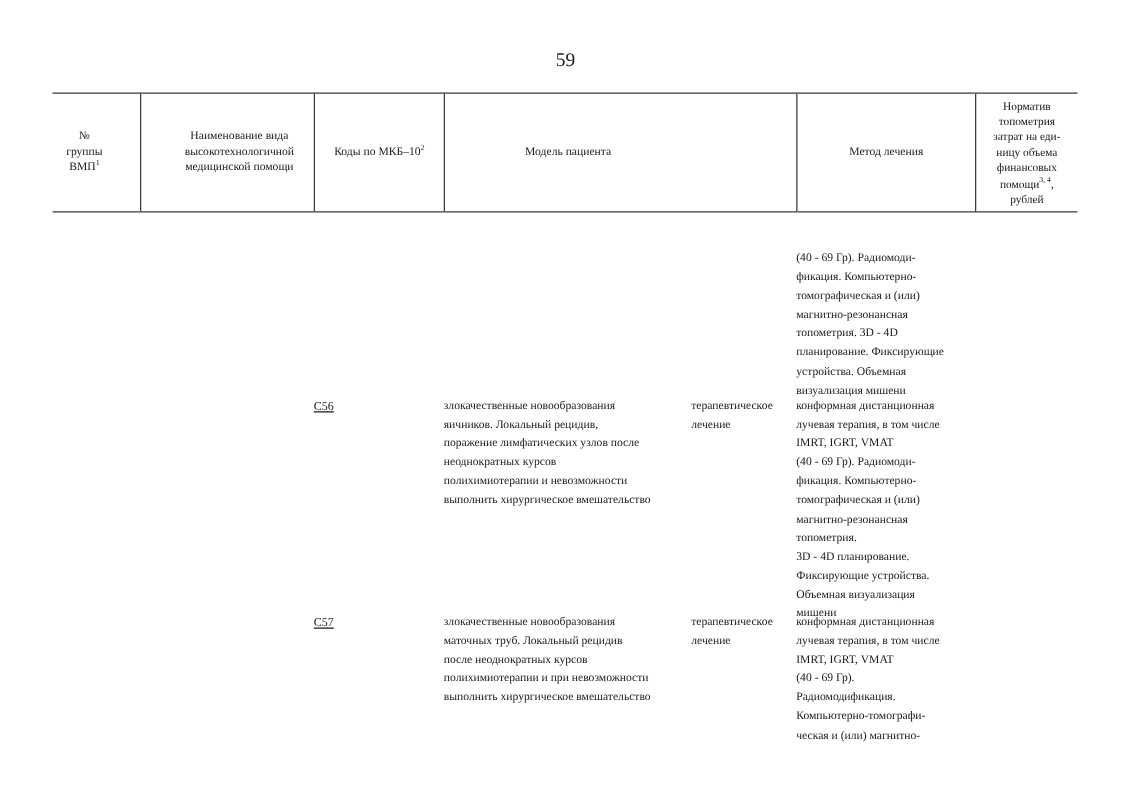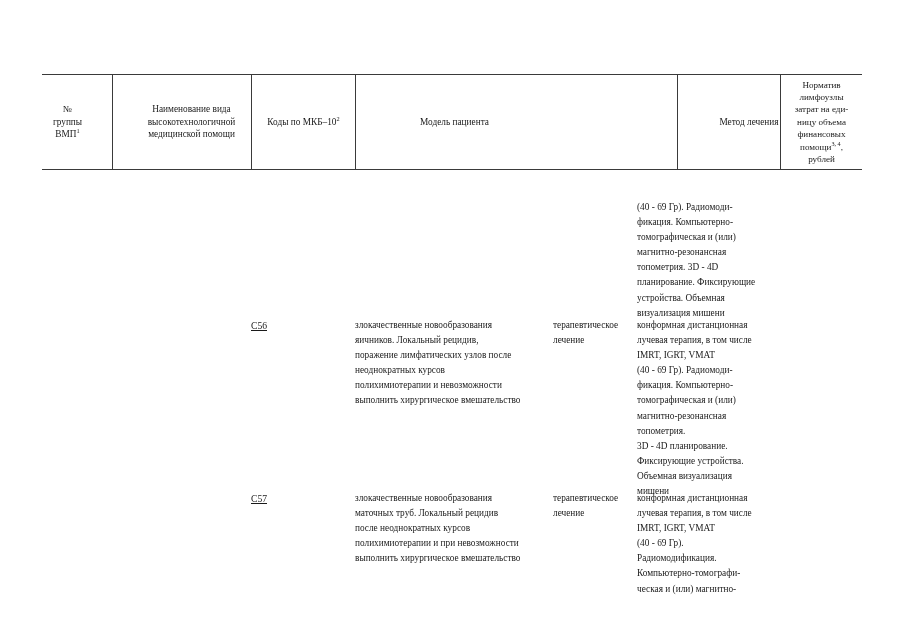--- a/index.html
+++ b/index.html
@@ -91,20 +91,21 @@
     white-space: pre-line;
   }
 
   .cell.code { font-size: 9.6px; text-decoration: underline; }
 </style>
 </head>
 <body>
 
 <div class="page">
 
+  <div class="page-number">59</div>
 
   <div class="doc-table">
 
     <div class="table-head">
 
       <div class="th" style="left:0px;  width:51px;">
         <div class="th-inner">
           <div>№</div>
           <div>группы</div>
           <div><span>ВМП</span><sup>1</sup></div>
@@ -125,30 +126,30 @@
         </div>
       </div>
 
       <div class="th rule-left" style="left:313px; width:198px;">
         <div class="th-inner">
           <div>Модель пациента</div>
         </div>
       </div>
 
 
-      <div class="th rule-left" style="left:595px; width:143px;margin-left:40px;">
+      <div class="th rule-left" style="left:595px; width:143px;">
         <div class="th-inner">
           <div>Метод лечения</div>
         </div>
       </div>
 
       <div class="th rule-left" style="left:738px; width:82px; font-size:9.1px; line-height:12.4px;">
         <div class="th-inner">
           <div>Норматив</div>
-          <div>лимфоузлы</div>
+          <div>топометрия</div>
           <div>затрат на еди-</div>
           <div>ницу объема</div>
           <div>финансовых</div>
           <div><span>помощи</span><sup>3, 4</sup><span>,</span></div>
           <div>рублей</div>
         </div>
       </div>
 
     </div>
 

